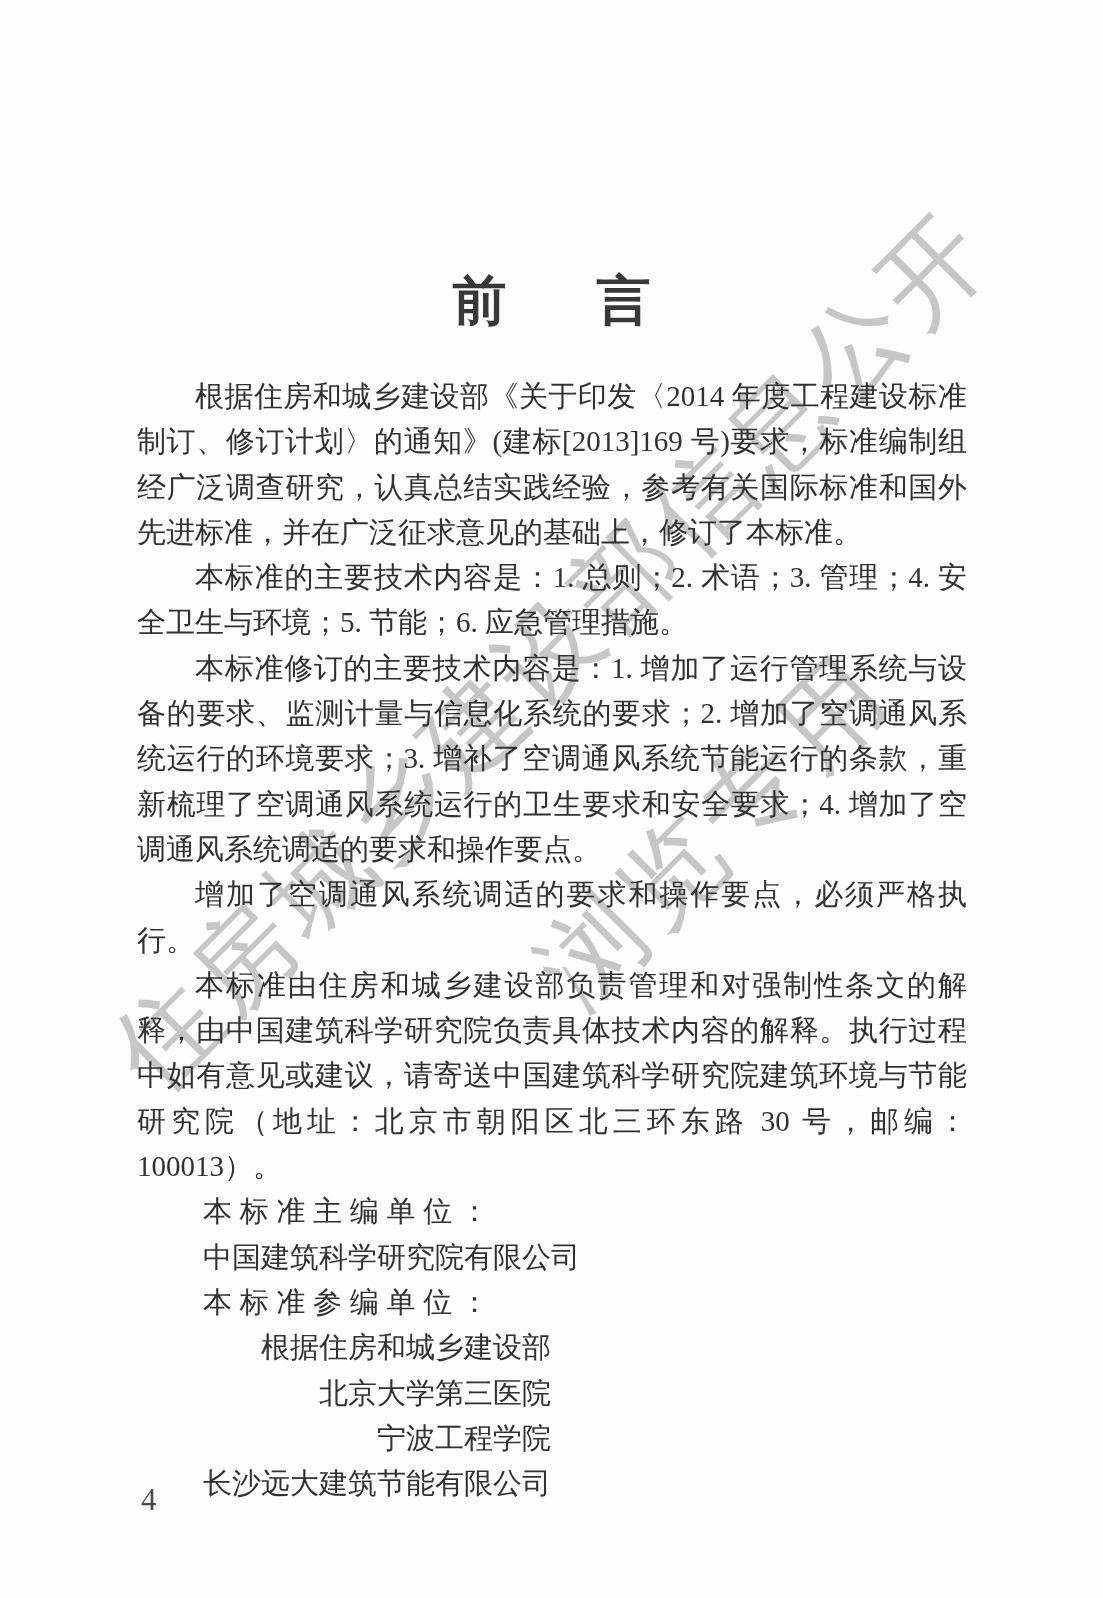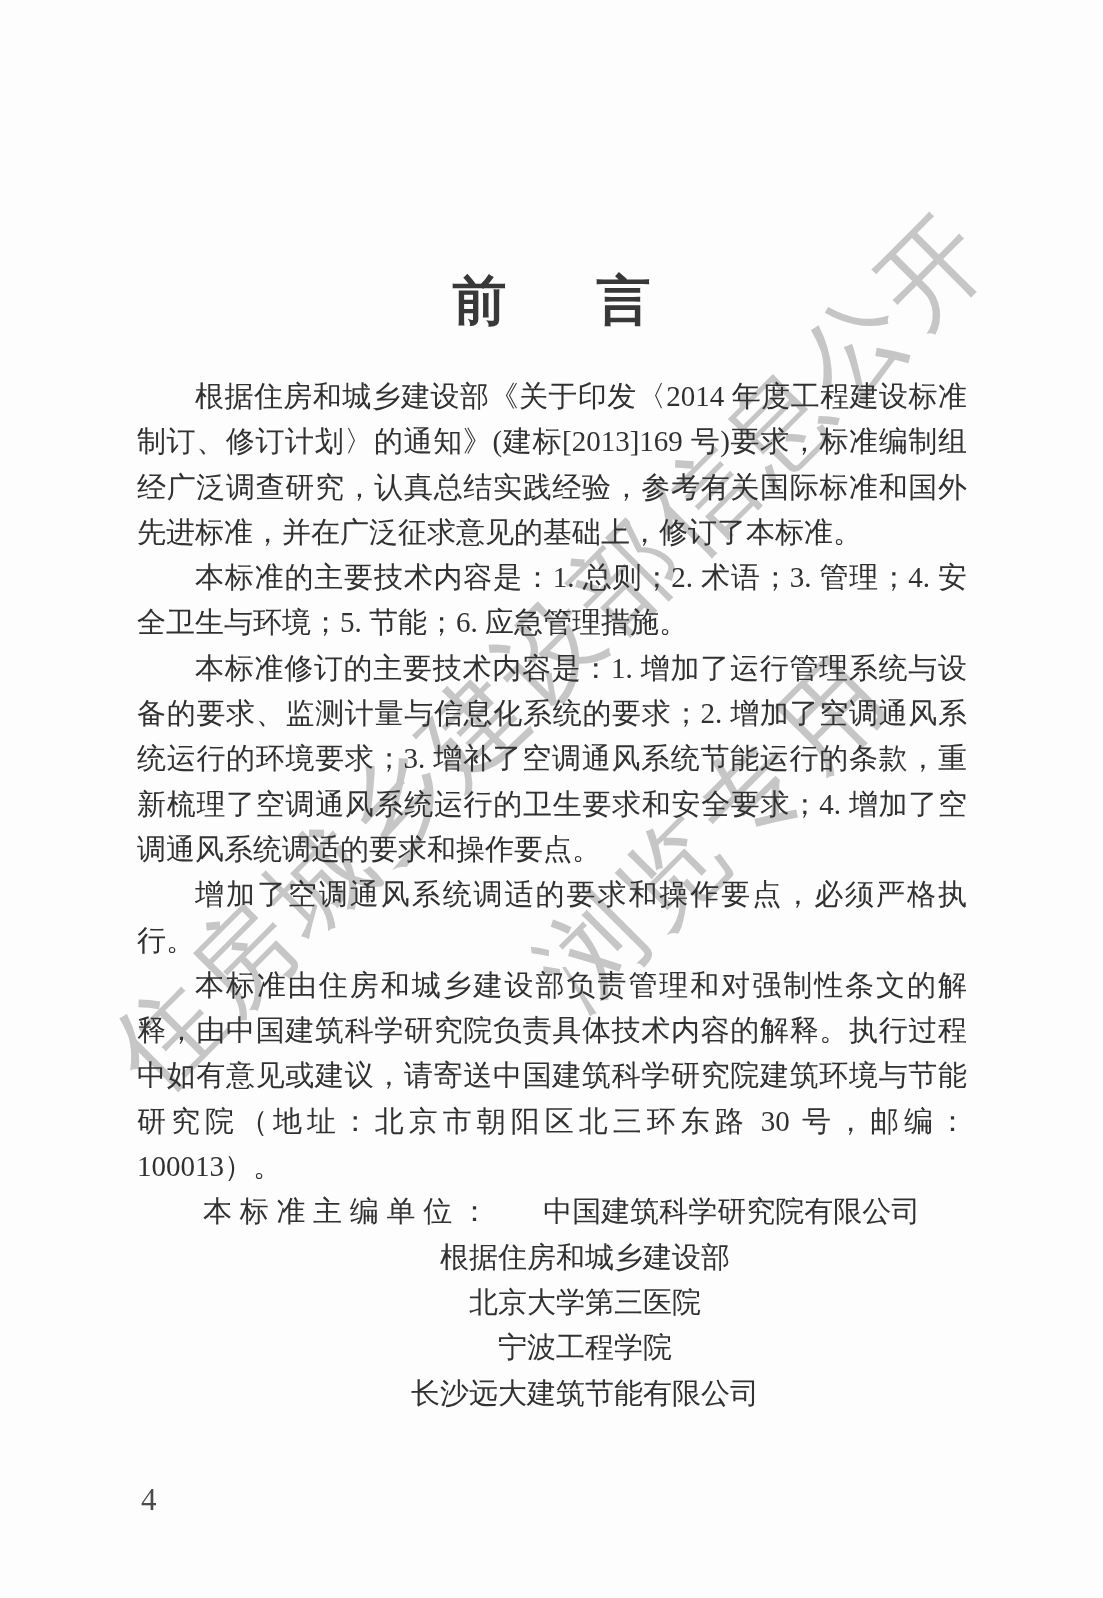--- a/index.html
+++ b/index.html
@@ -65,21 +65,22 @@
   }
   .body-text p {
     margin: 0;
     text-indent: 2em;
   }
   
   .editor-row {
     display: flex;
     align-items: flex-start;
     padding-left: 66px;
-    text-align: center;
+    text-align: right;
+    flex-direction: column;
   }
   .editor-label {
     flex: none;
     letter-spacing: 7.7px;
     white-space: nowrap;
   }
   .editor-orgs {
     flex: 1 1 auto;
   }
   .editor-orgs .org {
@@ -115,20 +116,21 @@
     <p>本标准由住房和城乡建设部负责管理和对强制性条文的解释，由中国建筑科学研究院负责具体技术内容的解释。执行过程中如有意见或建议，请寄送中国建筑科学研究院建筑环境与节能研究院（地址：北京市朝阳区北三环东路 30 号，邮编：100013）。</p>
 
     <div class="editor-row">
       <span class="editor-label">本标准主编单位：</span>
       <div class="editor-orgs">
         <div class="org">中国建筑科学研究院有限公司</div>
       </div>
     </div>
 
     <div class="editor-row">
+      <span class="editor-label">本标准参编单位：</span>
       <div class="editor-orgs">
         <div class="org">根据住房和城乡建设部</div>
         <div class="org">北京大学第三医院</div>
         <div class="org">宁波工程学院</div>
         <div class="org">长沙远大建筑节能有限公司</div>
       </div>
     </div>
   </div>
 
   <div class="page-number">4</div>

